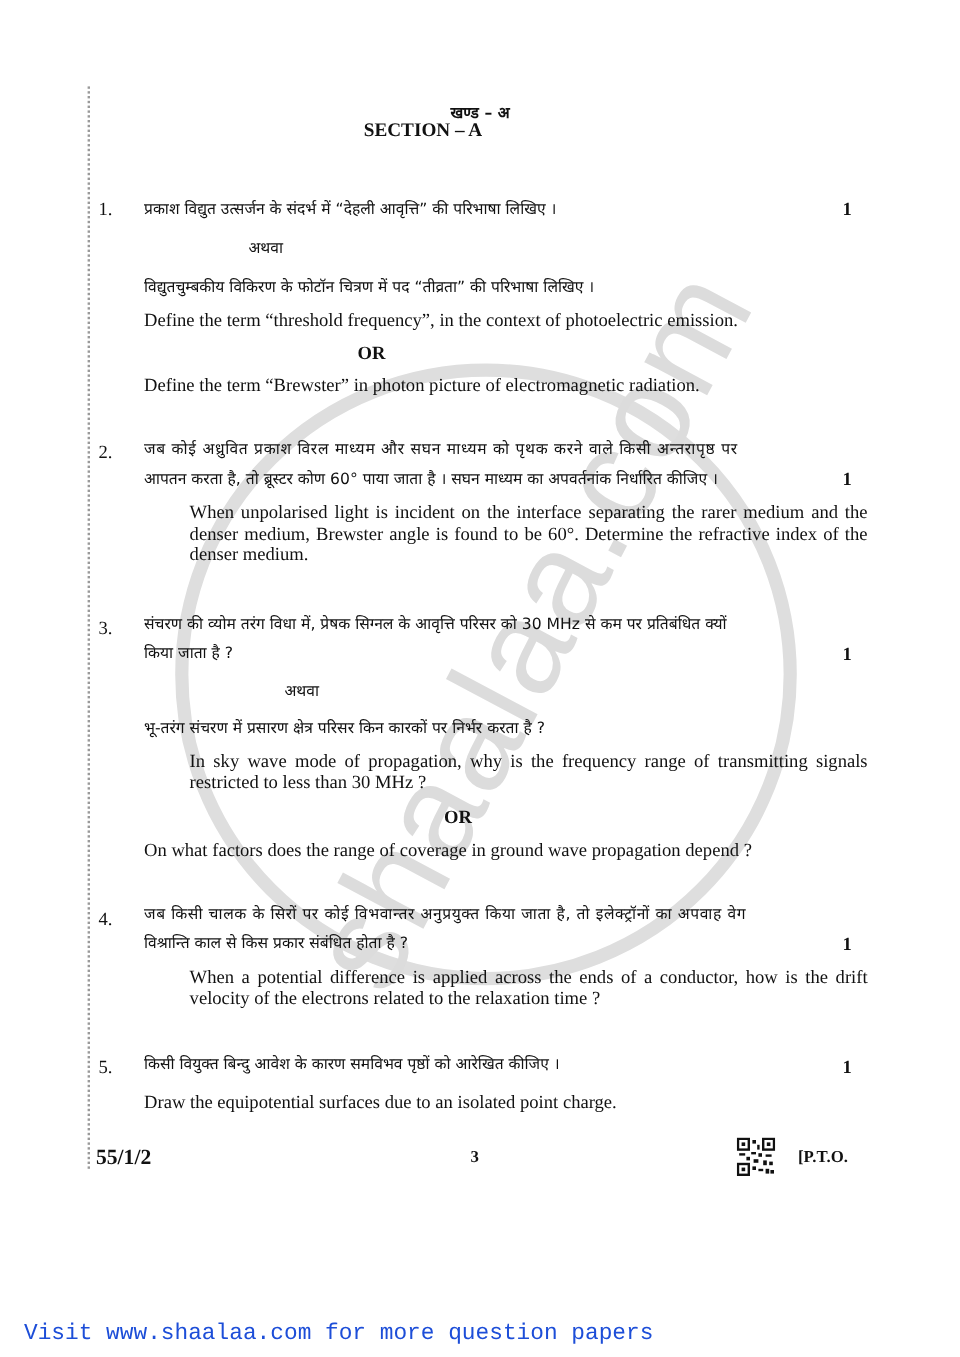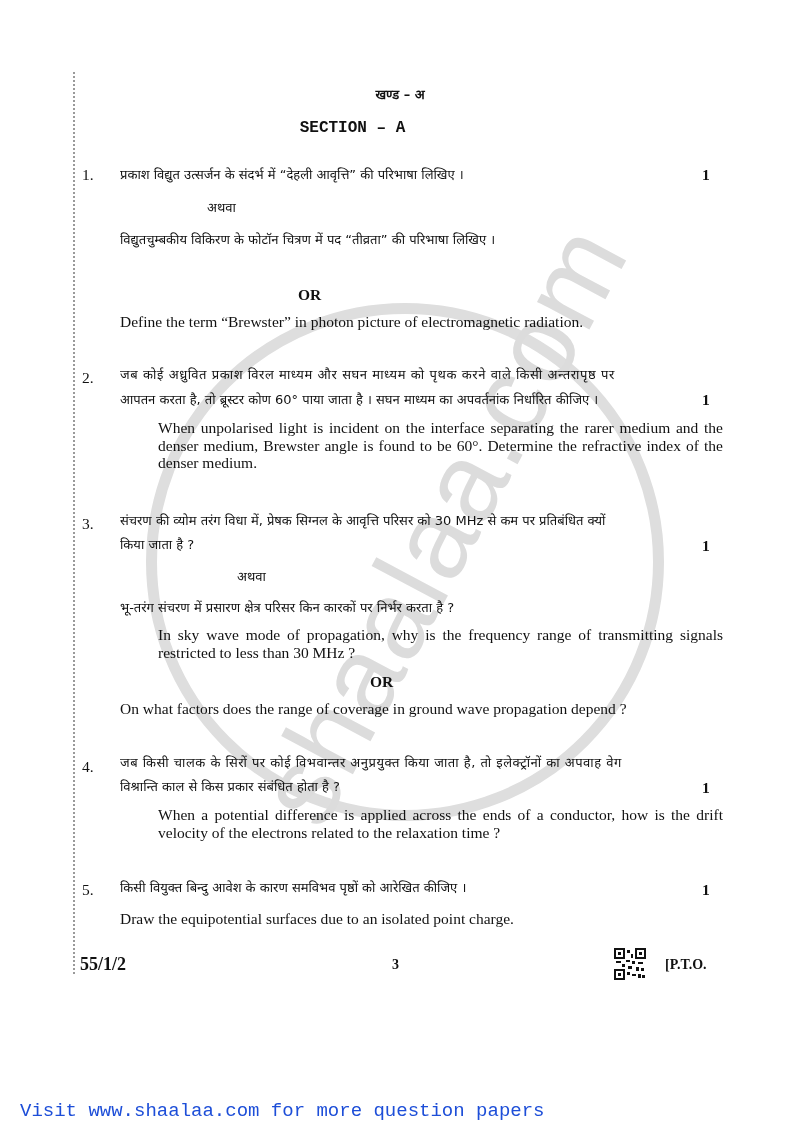--- a/index.html
+++ b/index.html
@@ -29,27 +29,28 @@
 <body>
 
 <div class="page">
   <div class="margin-line"></div>
   <div class="watermark-circle"></div>
   <div class="watermark-text">shaalaa.com</div>
 
   <div class="content">
 
     <div class="t hi b center" style="left:0;width:800px;top:84px;">खण्ड – अ</div>
-    <div class="t b center" style="left:0;width:705px;top:118px;font-size:16px;font-family:Liberation Mono, monospace;">SECTION – A</div>
+    <div class="t b center" style="left:0;width:705px;top:98px;font-size:16px;">SECTION – A</div>
 
     <div class="t num" style="top:164px;">1.</div>
     <div class="t hi" style="left:120px;top:164px;">प्रकाश विद्युत उत्सर्जन के संदर्भ में “देहली आवृत्ति” की परिभाषा लिखिए ।</div>
     <div class="t marks" style="top:164px;">1</div>
     <div class="t hi" style="left:207px;top:197px;">अथवा</div>
     <div class="t hi" style="left:120px;top:229px;">विद्युतचुम्बकीय विकिरण के फोटॉन चित्रण में पद “तीव्रता” की परिभाषा लिखिए ।</div>
+    <div class="t" style="left:120px;top:257px;">Define the term “threshold frequency”, in the context of photoelectric emission.</div>
     <div class="t b" style="left:298px;top:284px;">OR</div>
     <div class="t" style="left:120px;top:311px;">Define the term “Brewster” in photon picture of electromagnetic radiation.</div>
 
     <div class="t num" style="top:367px;">2.</div>
     <div class="t hi" style="left:120px;top:364px;letter-spacing:0.6px;">जब कोई अध्रुवित प्रकाश विरल माध्यम और सघन माध्यम को पृथक करने वाले किसी अन्तरापृष्ठ पर</div>
     <div class="t hi" style="left:120px;top:389px;">आपतन करता है, तो ब्रूस्टर कोण 60° पाया जाता है । सघन माध्यम का अपवर्तनांक निर्धारित कीजिए ।</div>
     <div class="t marks" style="top:389px;">1</div>
     <div class="t body-col" style="top:419px;line-height:17.5px;">When unpolarised light is incident on the interface separating the rarer medium and the denser medium, Brewster angle is found to be 60°. Determine the refractive index of the denser medium.</div>
 
     <div class="t num" style="top:513px;">3.</div>

